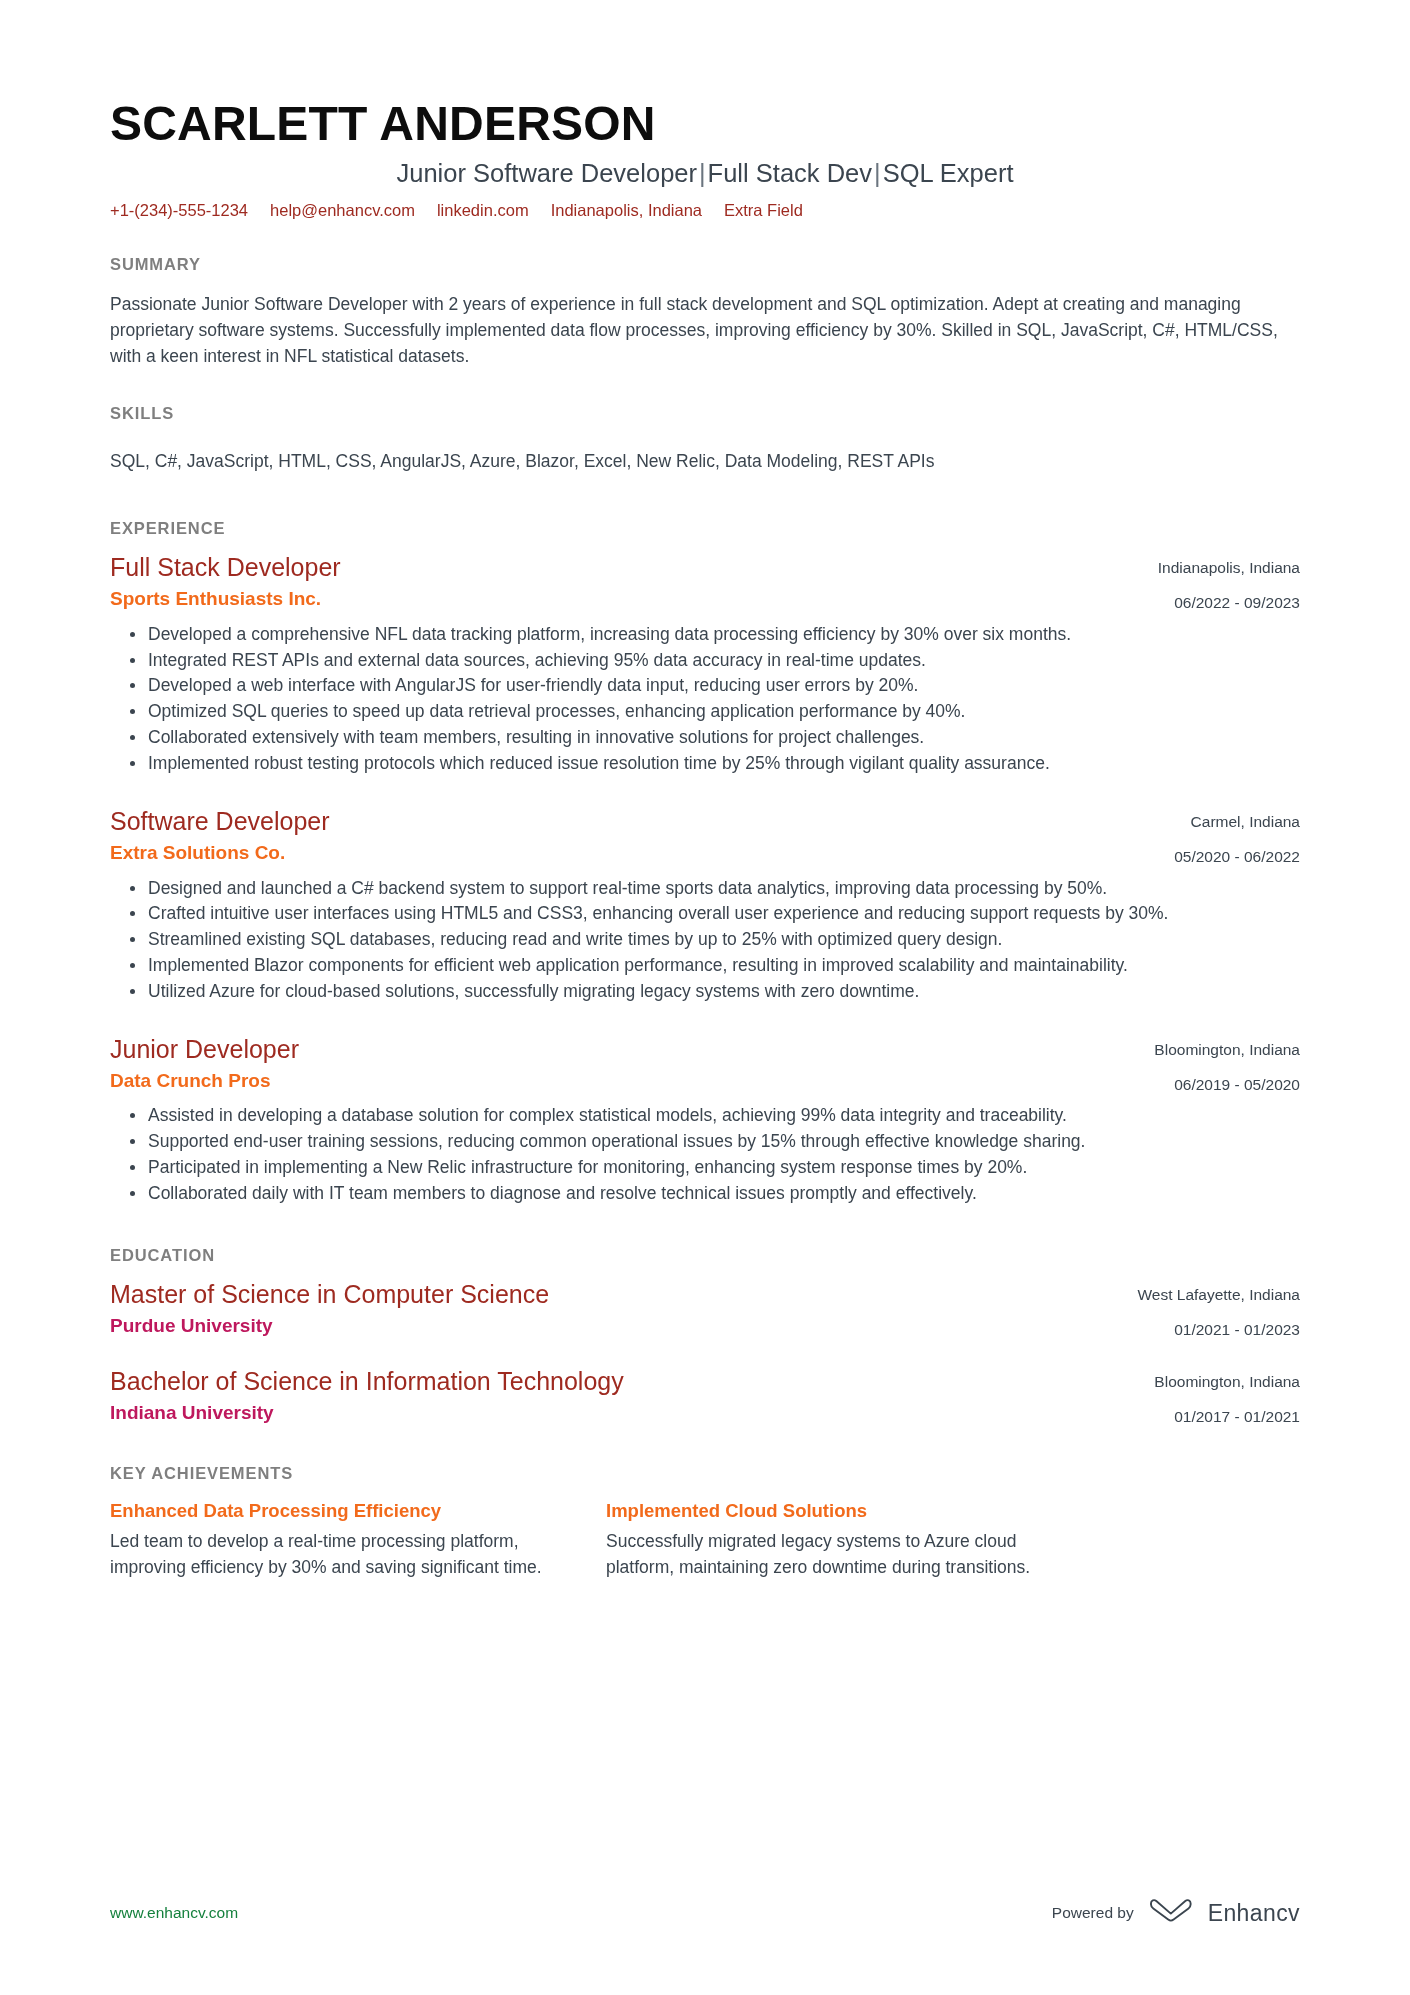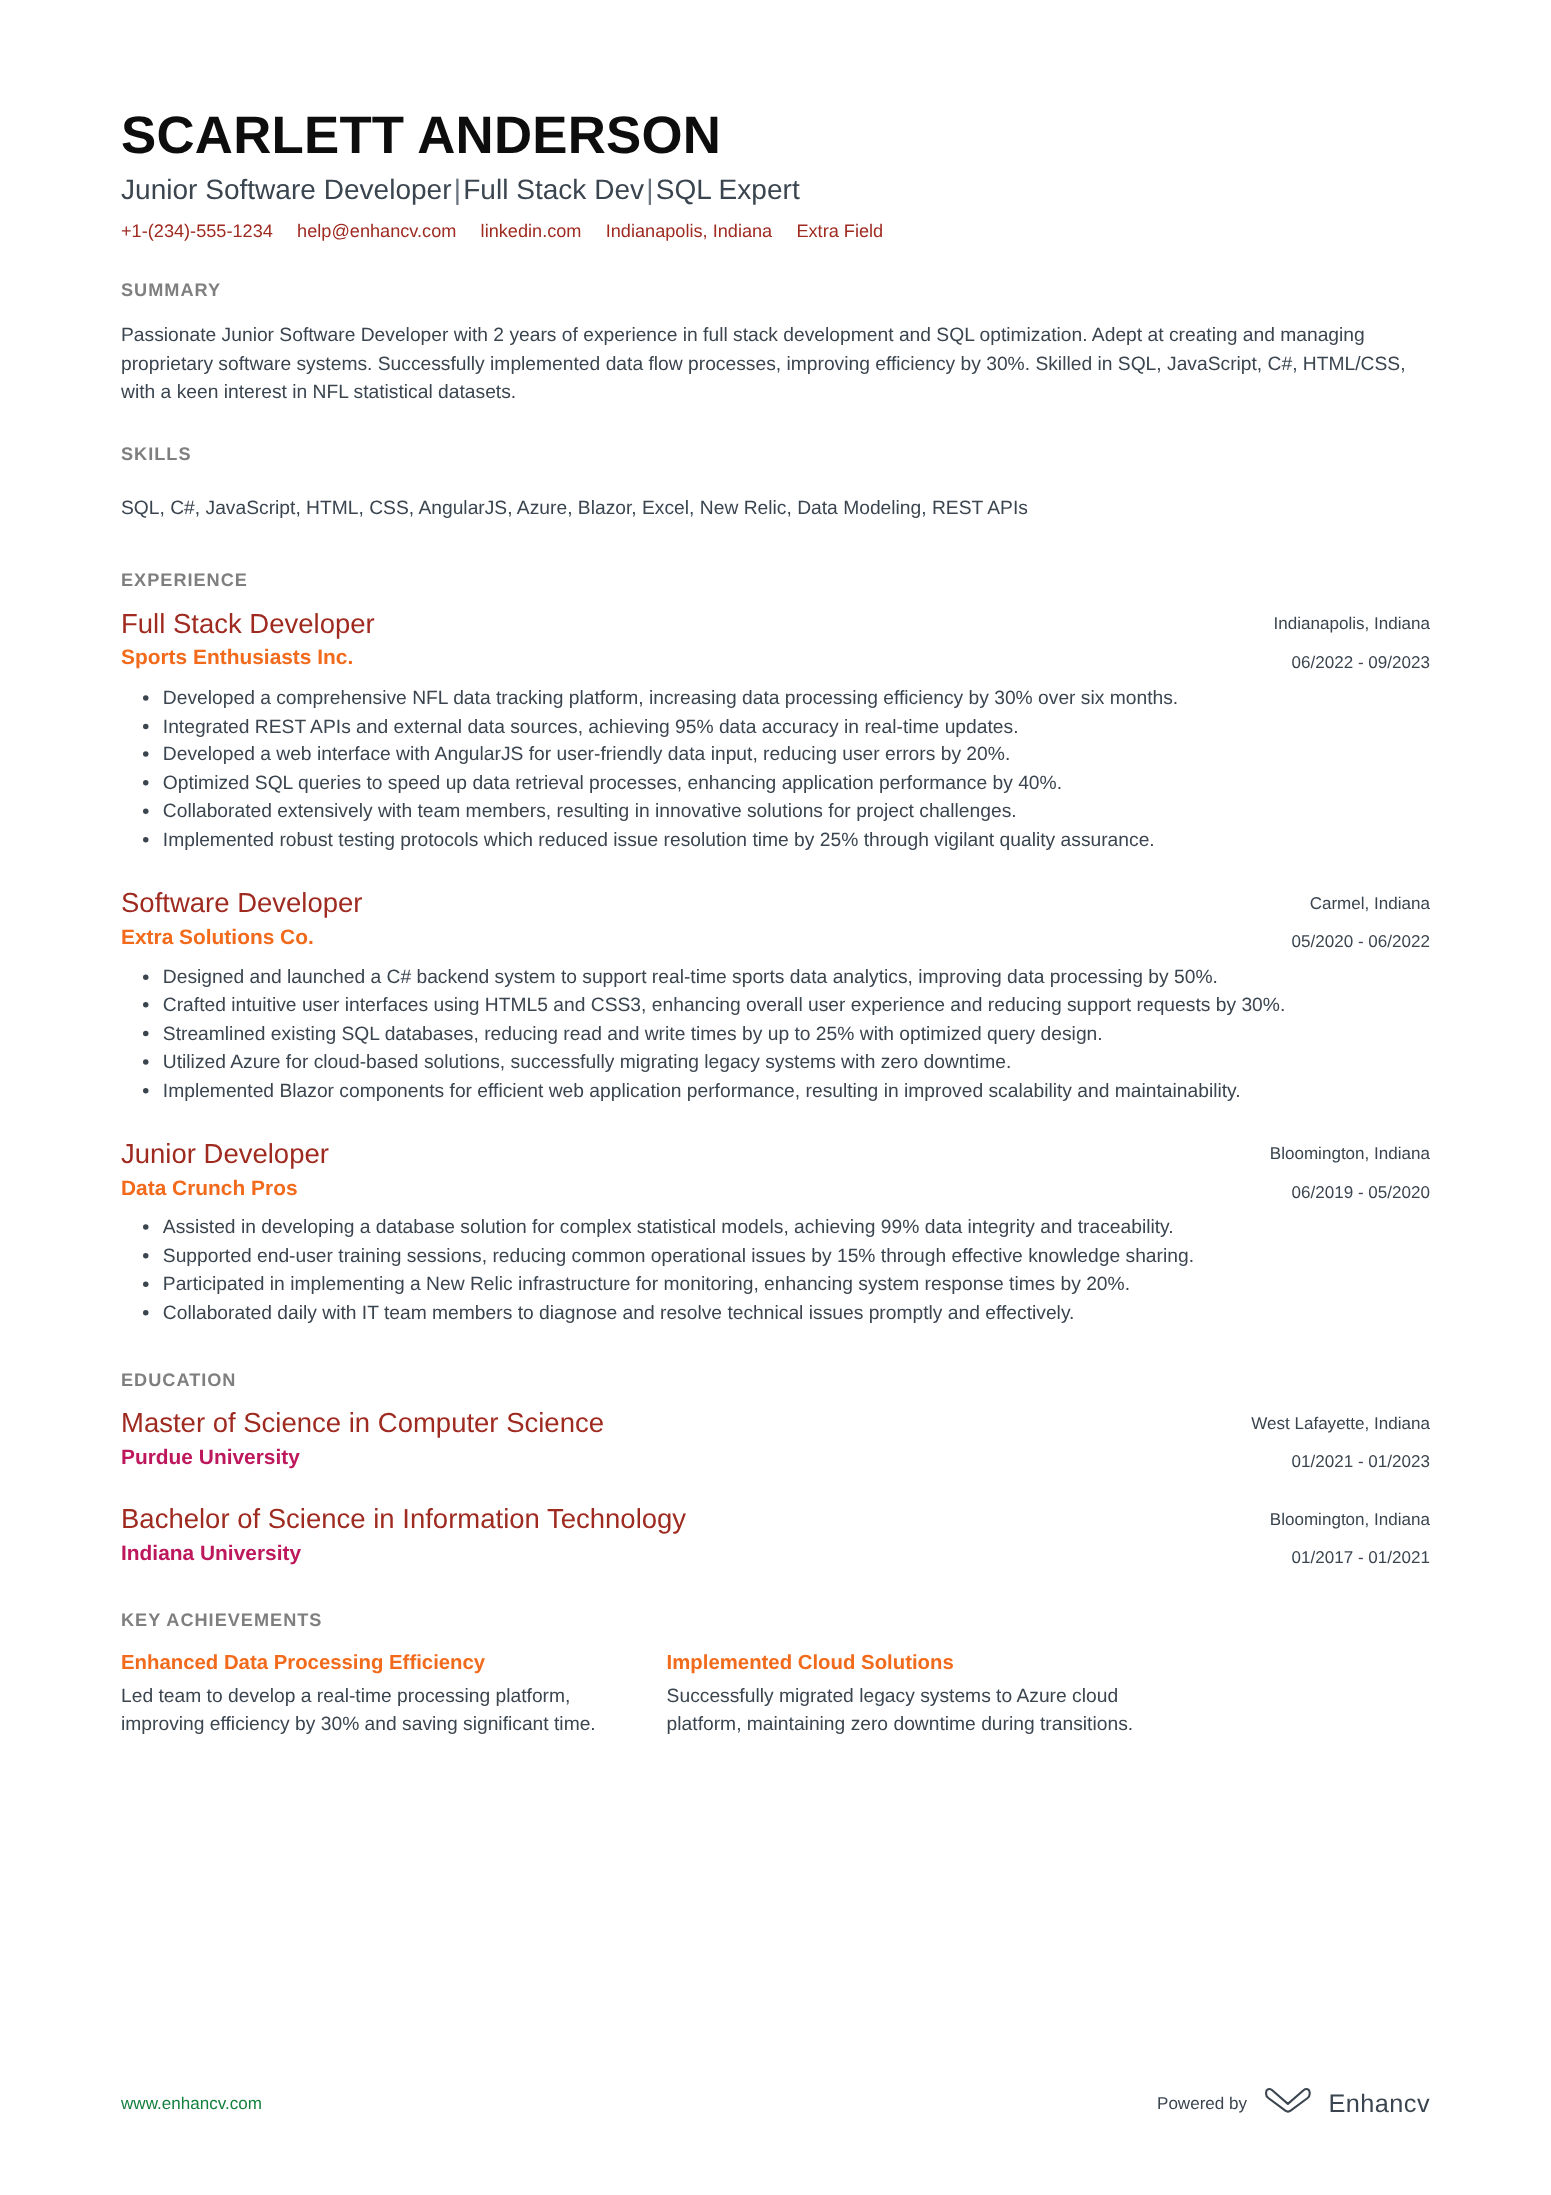--- a/index.html
+++ b/index.html
@@ -32,20 +32,21 @@
     color: #0d0d0d;
     line-height: 1.08;
     margin: 0;
   }
   .headline {
     font-size: 25.5px;
     font-weight: 400;
     color: #3b454f;
     line-height: 1.22;
     margin: 8px 0 0 0;
+    text-align: center;
   }
   .headline .bar {
     color: #6b757f;
     font-weight: 300;
     padding: 0 2px;
   }
   .contact-row {
     margin-top: 11px;
     font-size: 16.5px;
     color: #9e2a20;
@@ -251,22 +252,22 @@
           </div>
           <div class="entry-right">
             <div class="entry-location">Carmel, Indiana</div>
             <div class="entry-dates">05/2020 - 06/2022</div>
           </div>
         </div>
         <ul class="bullets">
           <li>Designed and launched a C# backend system to support real-time sports data analytics, improving data processing by 50%.</li>
           <li>Crafted intuitive user interfaces using HTML5 and CSS3, enhancing overall user experience and reducing support requests by 30%.</li>
           <li>Streamlined existing SQL databases, reducing read and write times by up to 25% with optimized query design.</li>
+          <li>Implemented Blazor components for efficient web application performance, resulting in improved scalability and maintainability.</li>
           <li>Utilized Azure for cloud-based solutions, successfully migrating legacy systems with zero downtime.</li>
-          <li>Implemented Blazor components for efficient web application performance, resulting in improved scalability and maintainability.</li>
         </ul>
       </div>
 
       <div class="entry" style="margin-top:30px">
         <div class="entry-head">
           <div class="entry-left">
             <div class="entry-title">Junior Developer</div>
             <div class="entry-org">Data Crunch Pros</div>
           </div>
           <div class="entry-right">

